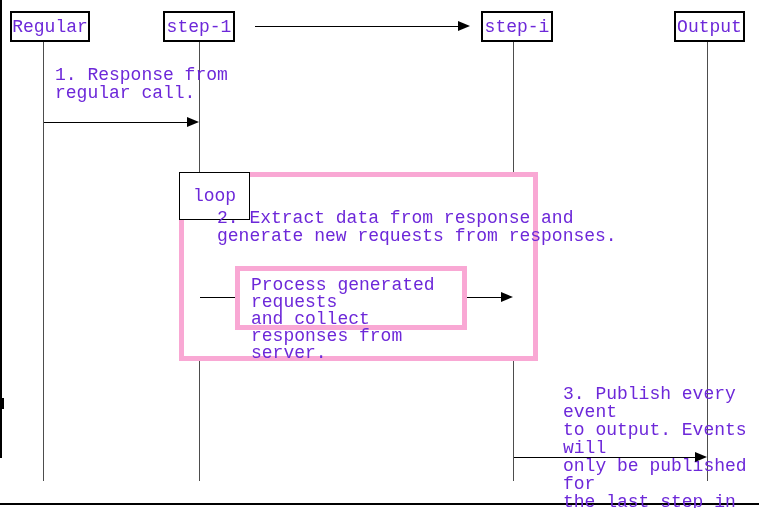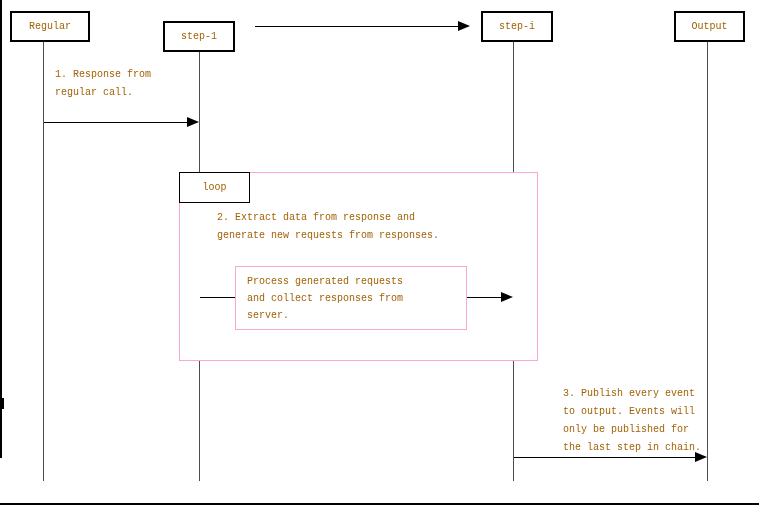--- a/index.html
+++ b/index.html
@@ -1,26 +1,26 @@
 <!DOCTYPE html>
 <html><head>
 <meta charset="utf-8">
 <style>
   html,body{margin:0;padding:0;background:#fff;}
   .canvas{
     position:relative;width:759px;height:508px;background:#ffffff;
     font-family:"Liberation Mono","DejaVu Sans Mono",monospace;
-    font-size:10px;color:#a16207;overflow:hidden;
+    font-size:18px;color:#6d28d9;overflow:hidden;
   }
   .actor-box{
     position:absolute;box-sizing:border-box;border:2px solid #000;background:#fff;
     display:flex;align-items:center;justify-content:center;
   }
   .plain-box{
-    position:absolute;box-sizing:border-box;border:1px solid #f9a8d4;background:#fff;
+    position:absolute;box-sizing:border-box;border:5px solid #f9a8d4;background:#fff;
   }
   .lifeline{position:absolute;width:1px;background:#4d4d4d;}
   .hline{position:absolute;height:1px;background:#000;}
   .head-r{
     position:absolute;width:0;height:0;
     border-left:12px solid #000;border-top:5px solid transparent;border-bottom:5px solid transparent;
   }
   .msg{position:absolute;white-space:pre-line;line-height:18px;}
   .frame{position:absolute;background:#000;}
   .loop-label-box{
@@ -39,40 +39,40 @@
   <div class="frame" style="left:0;top:503px;width:759px;height:2px;"></div>
 
   <div class="lifeline" style="left:43px;top:42px;height:439px;"></div>
   <div class="lifeline" style="left:199px;top:42px;height:439px;"></div>
   <div class="lifeline" style="left:513px;top:42px;height:439px;"></div>
   <div class="lifeline" style="left:707px;top:42px;height:439px;"></div>
 
   <div class="actor-box" style="left:10px;top:11px;width:80px;height:31px;">
     <span>Regular</span>
   </div>
-  <div class="actor-box" style="left:163px;top:11px;width:72px;height:31px;margin-top:10px;">
+  <div class="actor-box" style="left:163px;top:11px;width:72px;height:31px;">
     <span>step-1</span>
   </div>
   <div class="actor-box" style="left:674px;top:11px;width:71px;height:31px;">
     <span>Output</span>
   </div>
   <div class="actor-box" style="left:481px;top:11px;width:72px;height:31px;">
     <span>step-i</span>
   </div>
 
   <div class="hline" style="left:255px;top:26px;width:203px;"></div>
   <div class="head-r" style="left:458px;top:21px;"></div>
 
   <div class="msg" style="left:55px;top:66px;font-family:Liberation Mono, monospace;">1. Response from
 regular call.</div>
   <div class="hline" style="left:44px;top:122px;width:143px;"></div>
   <div class="head-r" style="left:187px;top:117px;"></div>
 
   <div class="plain-box" style="left:179px;top:172px;width:359px;height:189px;"></div>
-  <div class="loop-label-box" style="left:179px;top:172px;width:71px;height:31px;">
+  <div class="loop-label-box" style="left:179px;top:172px;width:71px;height:48px;">
     <span>loop</span>
   </div>
 
   <div class="msg" style="left:217px;top:209px;">2. Extract data from response and
 generate new requests from responses.</div>
 
   <div class="hline" style="left:200px;top:297px;width:35px;"></div>
   <div class="plain-box" style="left:235px;top:266px;width:232px;height:64px;">
     <div class="process-text">Process generated requests
 and collect responses from

